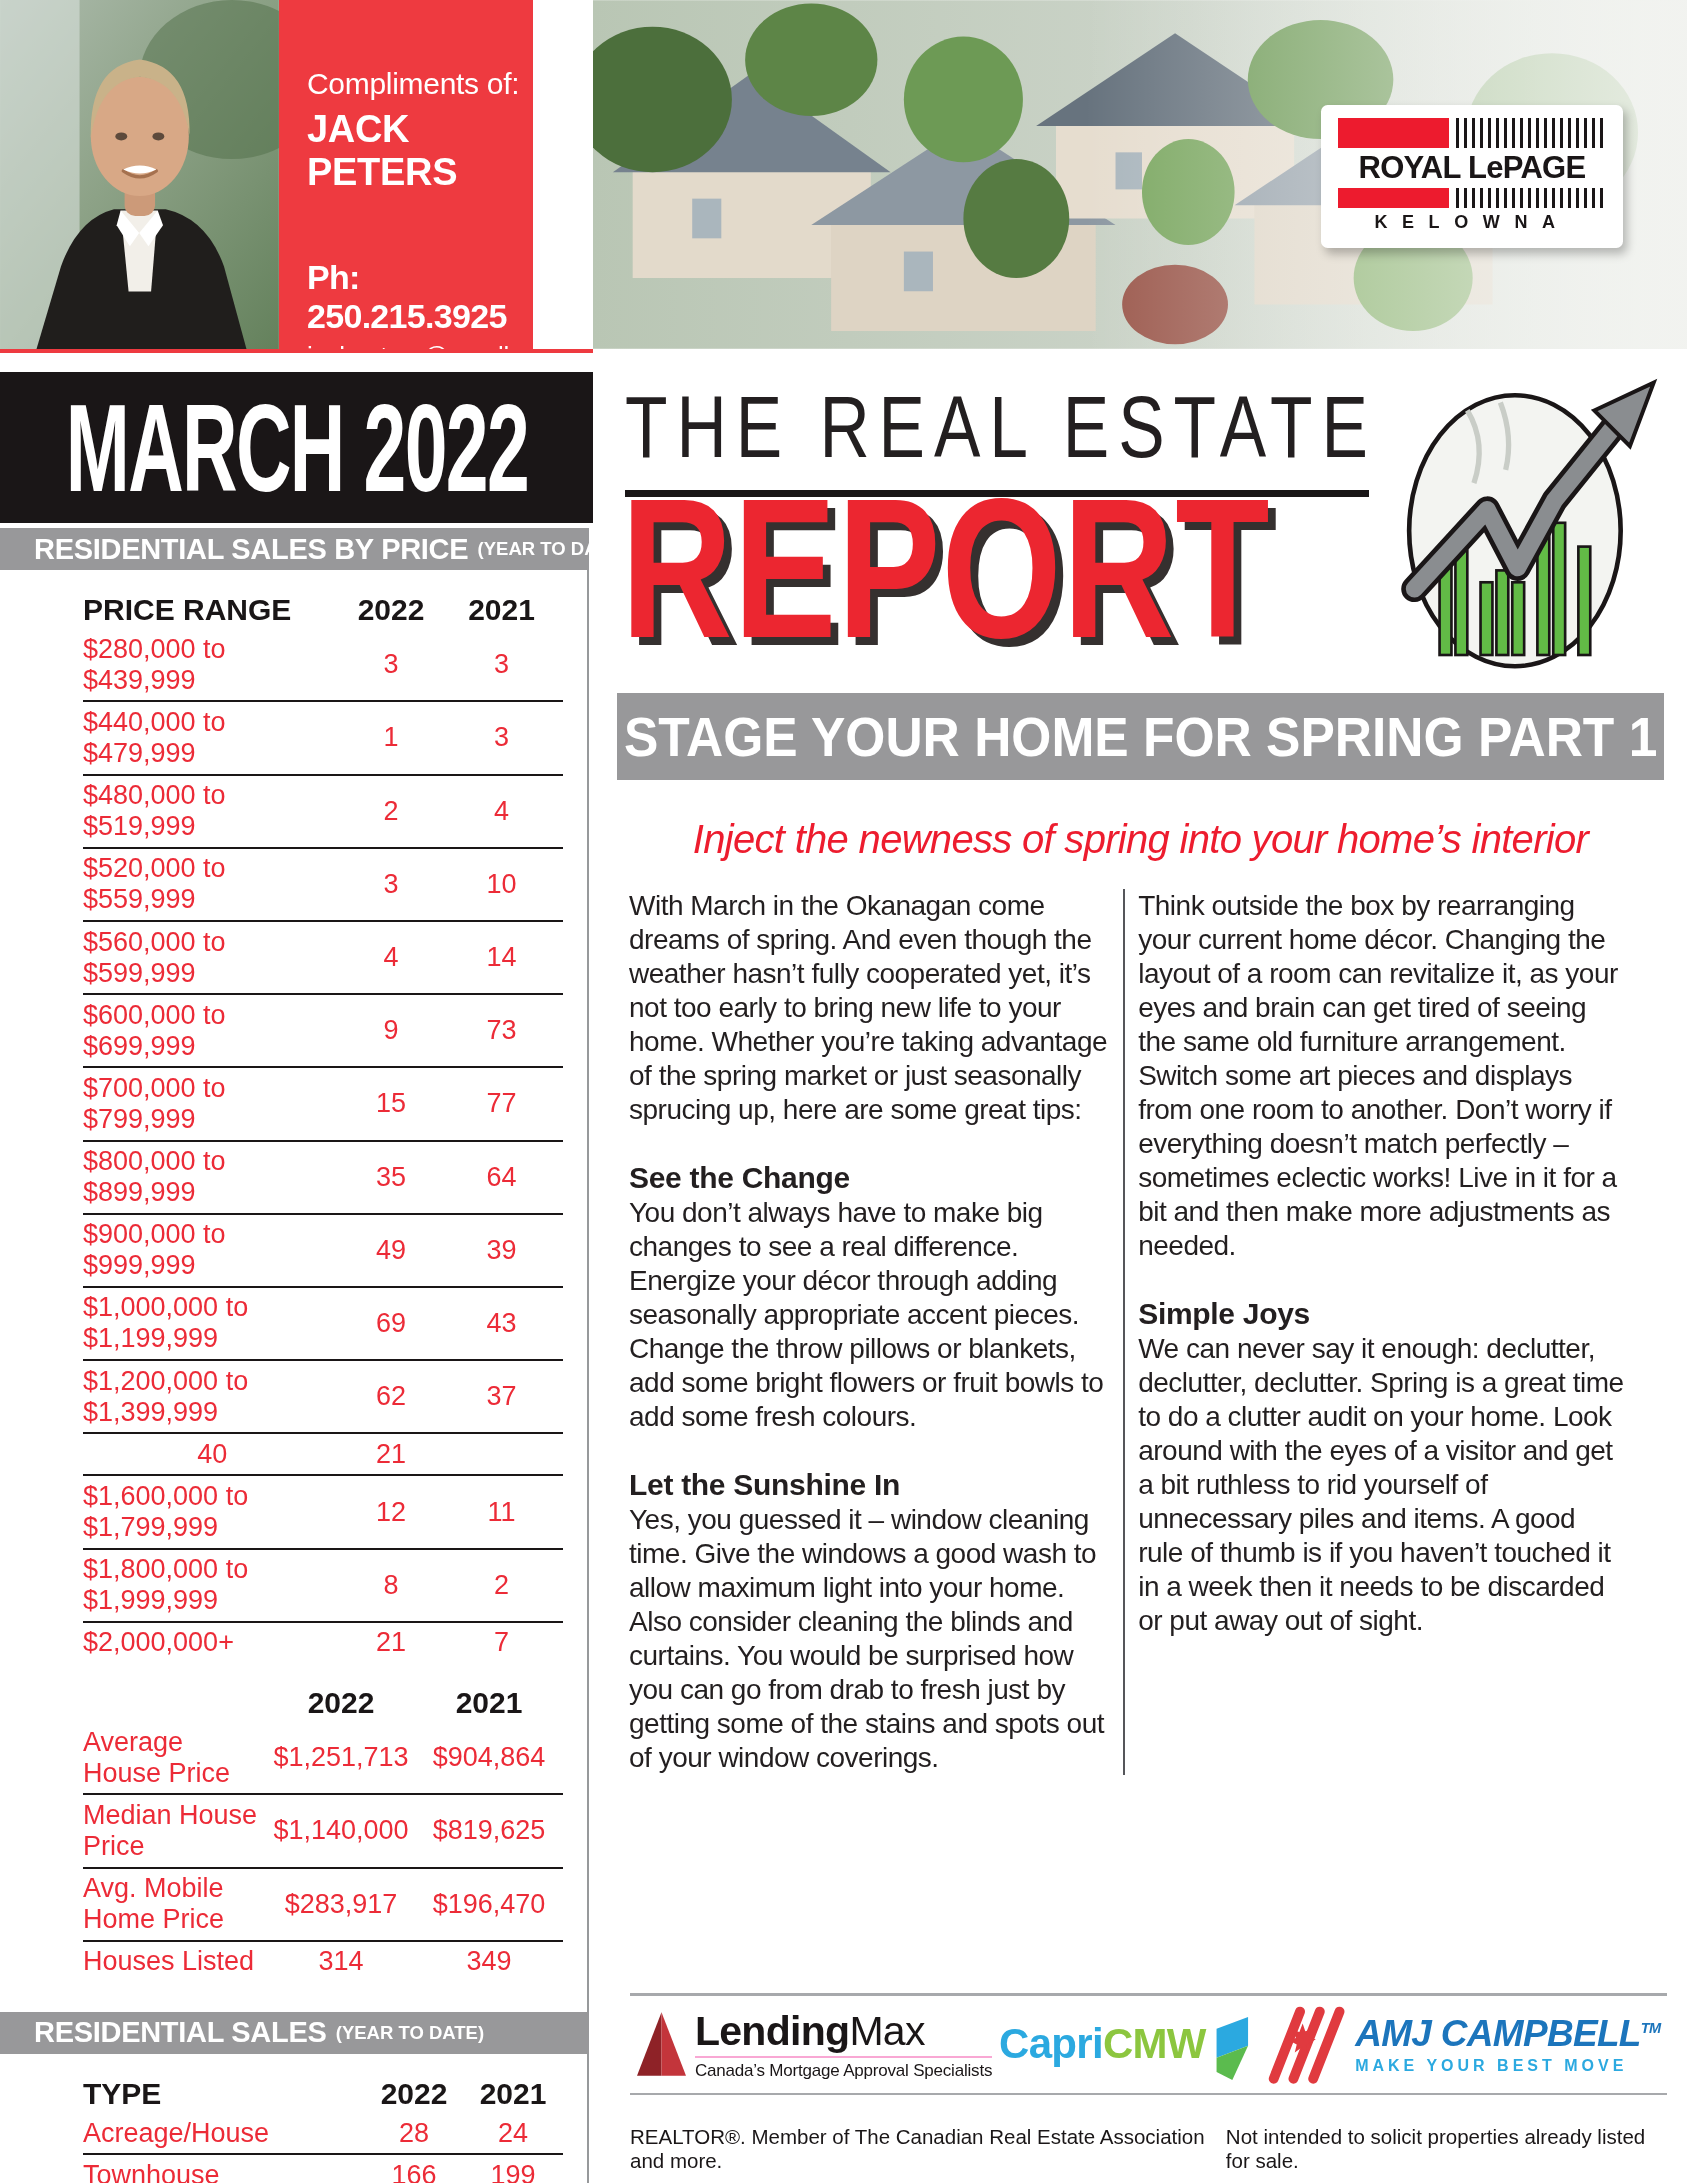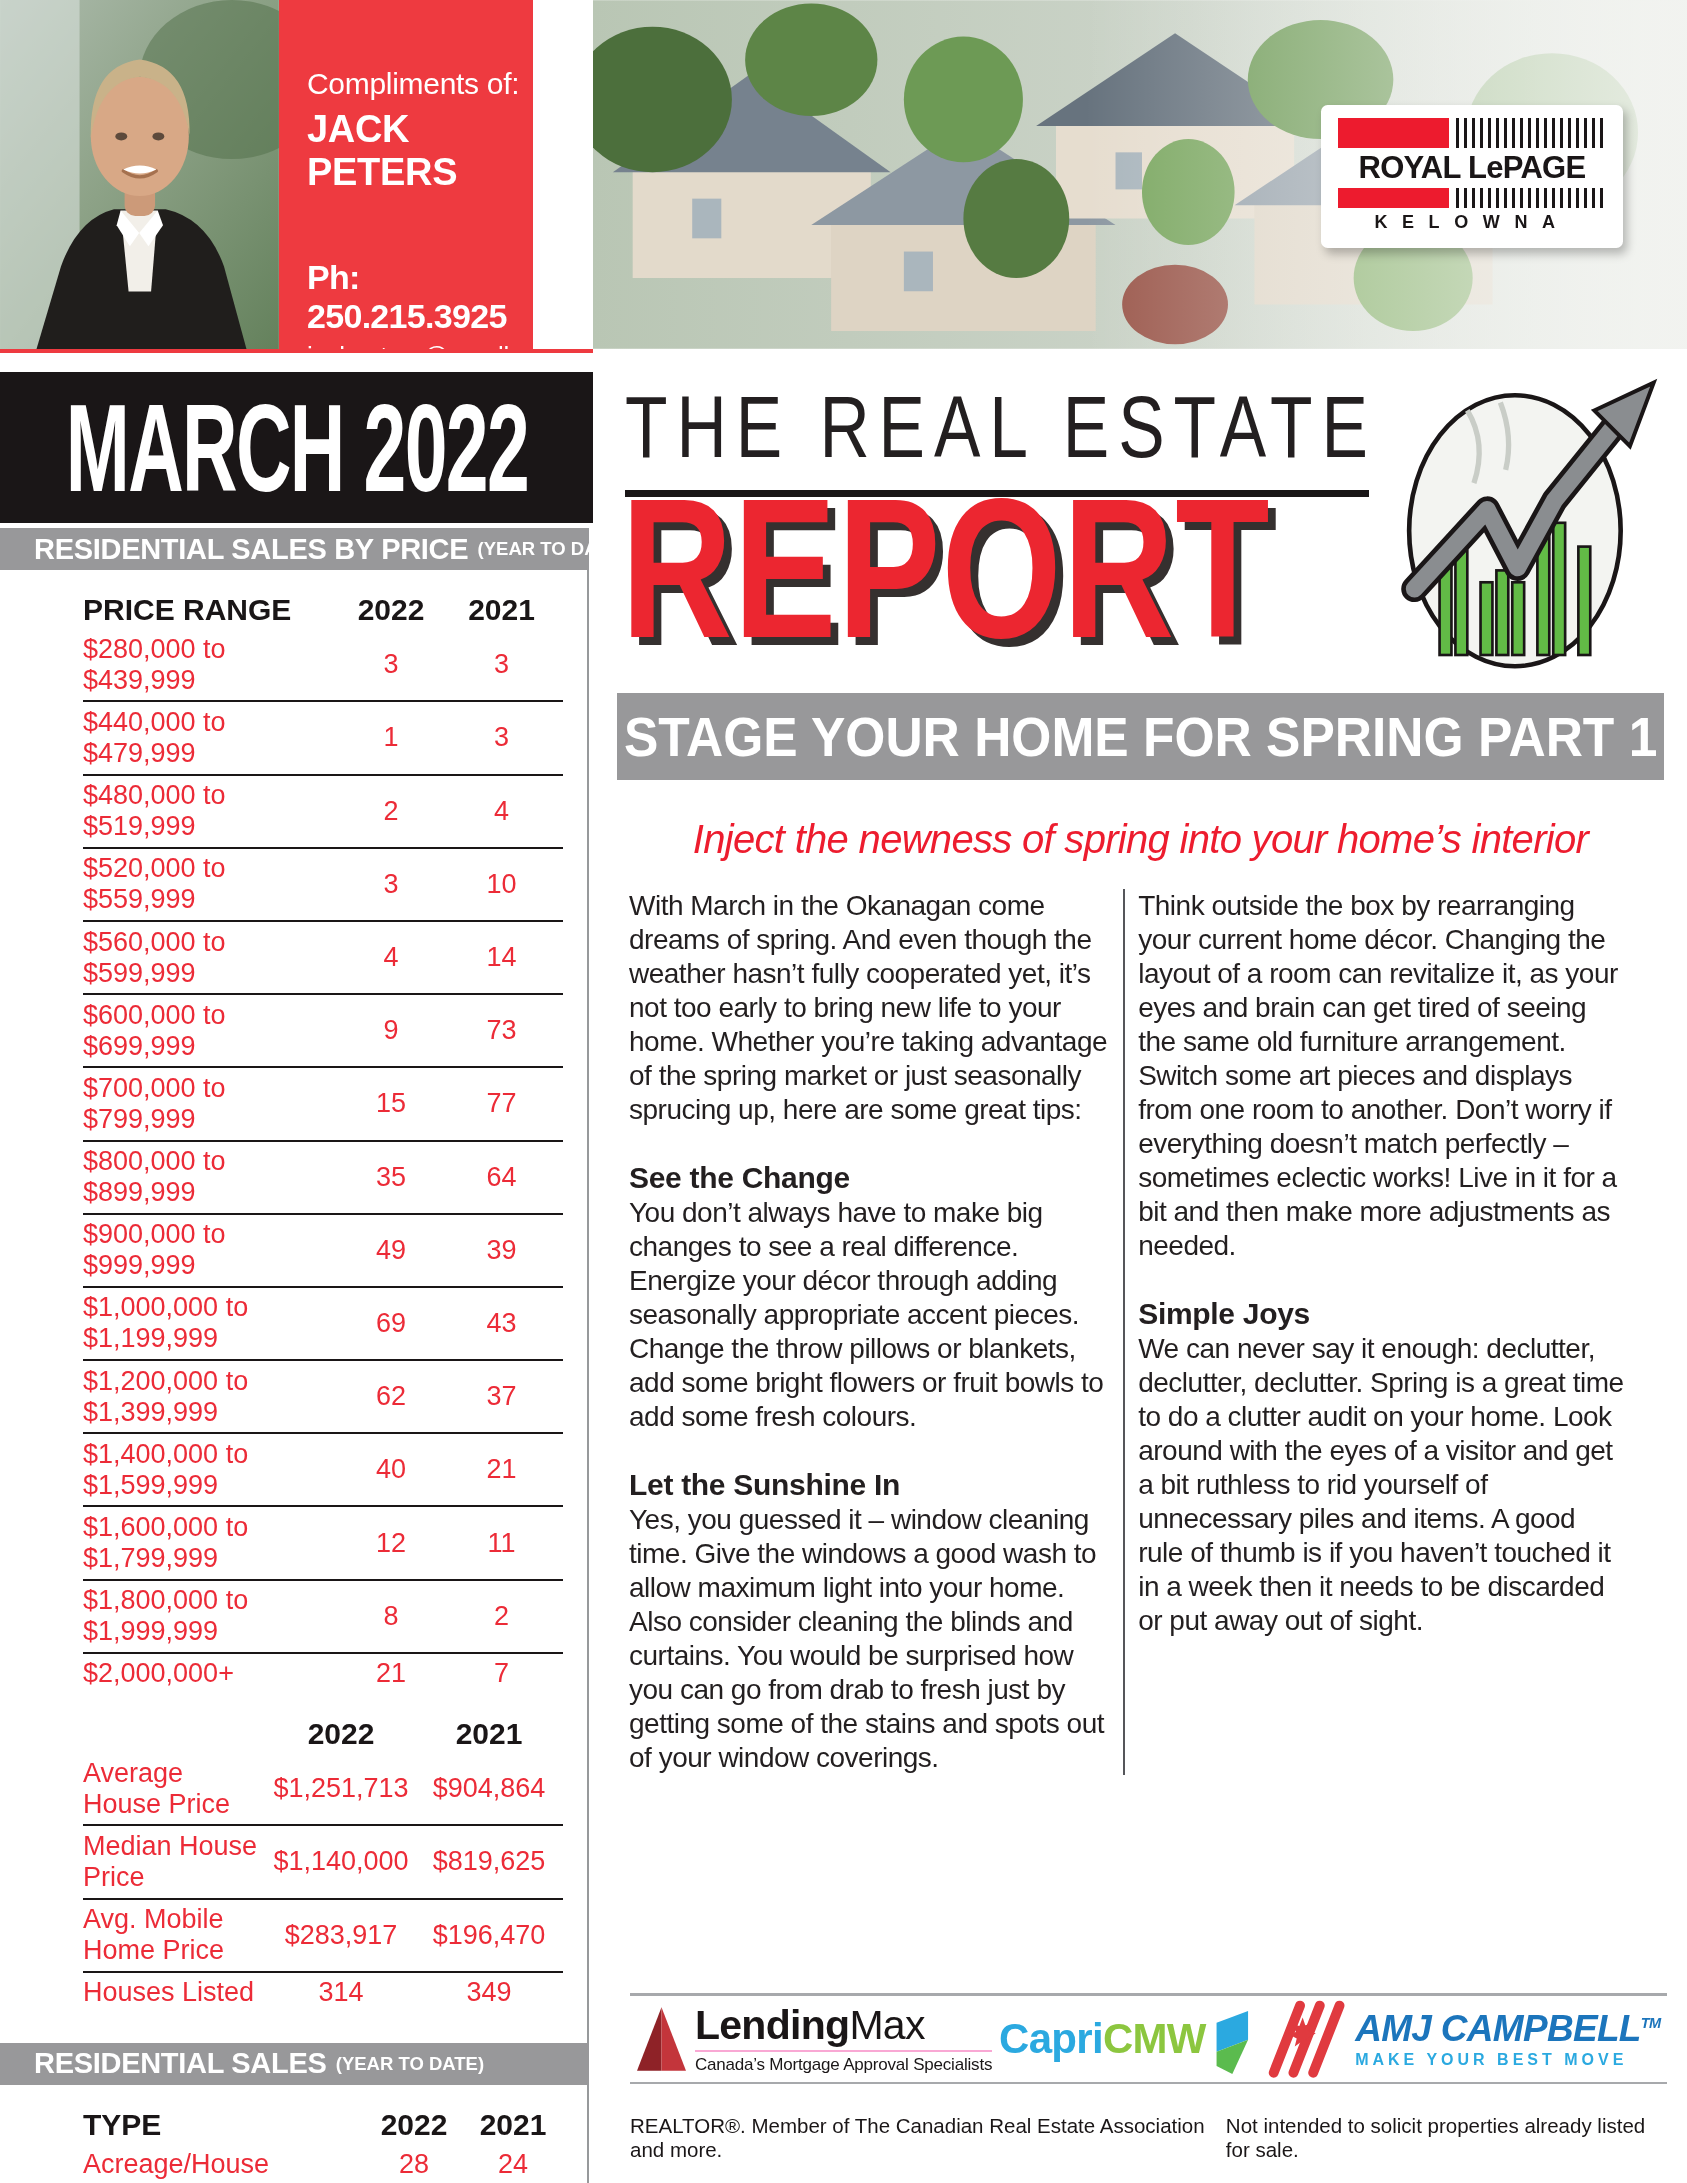--- a/index.html
+++ b/index.html
@@ -59,21 +59,21 @@
   .subtitle{margin-top:37px;text-align:center;color:#ed1c2e;font-style:italic;font-size:40px;letter-spacing:-0.7px;}
   .cols{display:flex;margin-top:26.5px;}
   .colL{width:491px;padding-left:12px;box-sizing:border-box;}
   .colR{width:503px;margin-left:15px;border-left:2px solid #55565a;padding-left:13.2px;box-sizing:border-box;}
   .para{font-size:28px;line-height:34px;letter-spacing:-0.5px;color:#231f20;}
   .phead{font-size:30px;font-weight:700;margin:34px 0 1.3px 0;letter-spacing:-0.3px;}
   .phead.first{margin-top:0;}
   
   .sponsors{position:absolute;left:630px;top:1993px;width:1037px;}
   .srule{height:2.6px;background:#a7a9ac;}
-  .logorow{display:flex;align-items:center;justify-content:space-between;height:86px;padding:0 6.6px;}
+  .logorow{display:flex;align-items:center;justify-content:space-between;height:97px;padding:0 6.6px;}
   .lm{display:flex;align-items:center;}
   .lm-text{margin-left:9.3px;}
   .lm-name{font-size:41px;color:#1a1617;letter-spacing:-0.7px;}
   .lm-name .b{font-weight:700;}
   .lm-tag{font-size:17px;color:#1a1617;border-top:2px solid #f9a8d4;margin-top:1.3px;padding-top:2.6px;letter-spacing:-0.2px;}
   .capri{display:flex;align-items:center;}
   .capri-name{font-size:42px;font-weight:700;letter-spacing:-0.7px;}
   .capri-name .blue{color:#2ba9e0;}
   .capri-name .green{color:#8cc63f;}
   .amj{display:flex;align-items:center;}
@@ -266,21 +266,20 @@
             <span class="tlabel">$1,000,000 to $1,199,999</span>
             <span class="tnum">69</span>
             <span class="tnum">43</span>
           </div>
           <div class="trow g3a">
             <span class="tlabel">$1,200,000 to $1,399,999</span>
             <span class="tnum">62</span>
             <span class="tnum">37</span>
           </div>
           <div class="trow g3a">
-            <span class="tlabel">$1,400,000 to $1,599,999</span>
             <span class="tnum">40</span>
             <span class="tnum">21</span>
           </div>
           <div class="trow g3a">
             <span class="tlabel">$1,600,000 to $1,799,999</span>
             <span class="tnum">12</span>
             <span class="tnum">11</span>
           </div>
           <div class="trow g3a">
             <span class="tlabel">$1,800,000 to $1,999,999</span>

